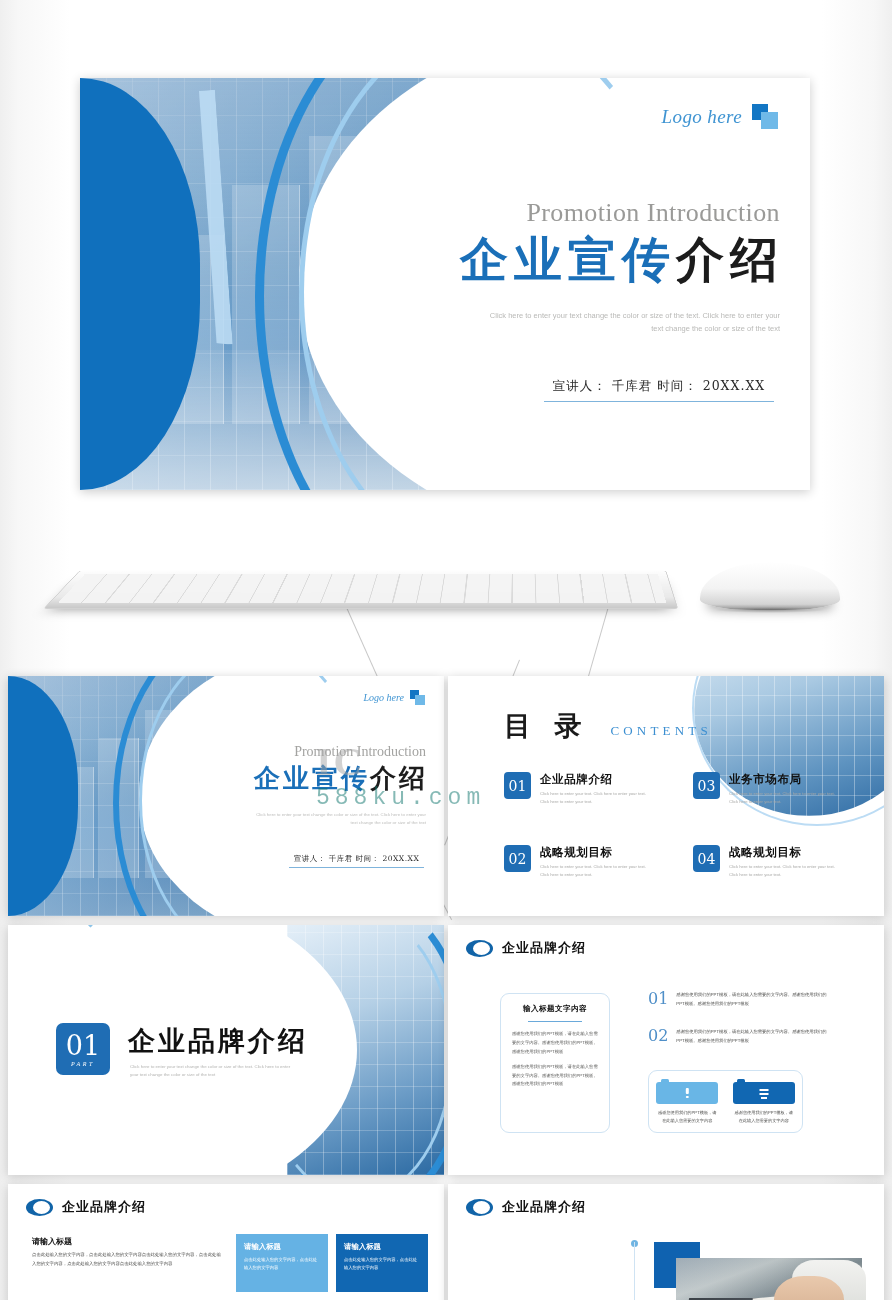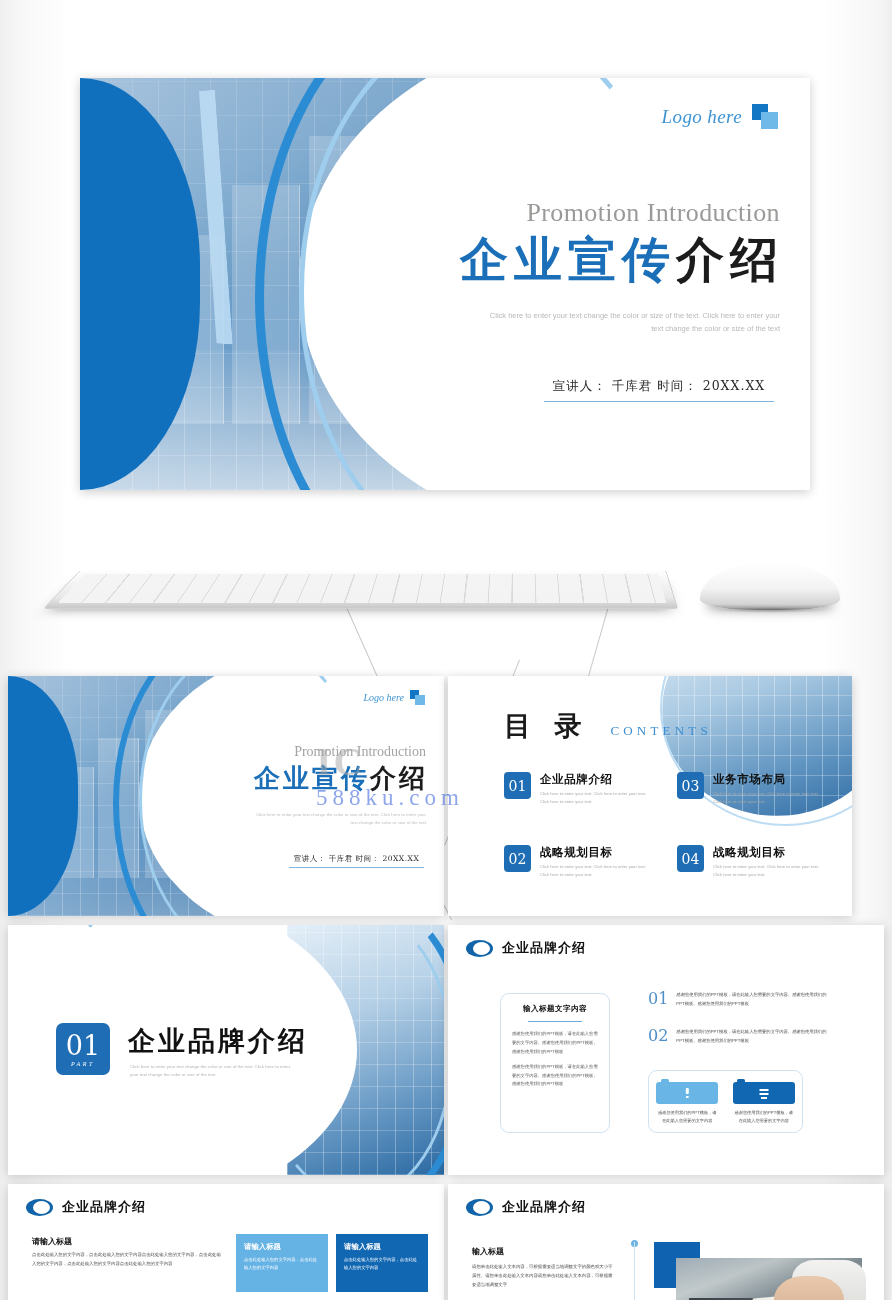--- a/index.html
+++ b/index.html
@@ -110,21 +110,21 @@
      border-radius:60% 60% 48% 48% / 90% 90% 26% 26%;
      box-shadow:0 8px 12px -8px rgba(0,0,0,.4);}
   .mouse:after{content:""; position:absolute; left:10%; right:10%; bottom:-3px; height:6px;
      background:radial-gradient(ellipse at center, rgba(0,0,0,.25), rgba(0,0,0,0) 70%);}
 
   
   .conn{ position:absolute; background:#c9c9c9; transform-origin:0 0; z-index:1;}
 
   
   #s-cover2 { left:8px;   top:676px;  width:436px; height:240px; }
-  #s-toc    { left:448px; top:676px;  width:404px; height:240px; }
+  #s-toc    { left:448px; top:676px;  width:436px; height:240px; }
   #s-part   { left:8px;   top:925px;  width:436px; height:250px; }
   #s-c1     { left:448px; top:925px;  width:436px; height:250px; }
   #s-c2     { left:8px;   top:1184px; width:436px; height:160px; }
   #s-c3     { left:448px; top:1184px; width:436px; height:160px; }
 
   
   .t-photo{position:absolute;left:0;top:0;width:58%;height:100%;
     background:
       linear-gradient(180deg, rgba(16,84,150,.25), rgba(16,84,150,.10) 45%, rgba(120,170,215,.35) 62%, rgba(200,222,240,.55)),
       repeating-linear-gradient(90deg, rgba(255,255,255,.32) 0 1px, rgba(255,255,255,0) 1px 18px),
@@ -241,21 +241,21 @@
   .c3-img .hand{position:absolute;right:18px;bottom:6px;width:70px;height:56px;border-radius:42% 42% 30% 30%;
      background:linear-gradient(180deg,#e9c9ad,#cfa888);}
   .c3-img .sleeve{position:absolute;right:-4px;top:2px;width:74px;height:62px;border-radius:30%;
      background:linear-gradient(180deg,#f2f2f0,#d8dad6);}
 
   
   .wm{position:absolute;z-index:6;pointer-events:none;color:#9d9d9d;opacity:.50;}
   .wm-top{left:316px;top:738px;}
   .wm-ic{font-family:"Liberation Serif",serif;font-size:40px;font-weight:bold;letter-spacing:2px;color:#a6a6a6;}
   .wm-cn{font-family:"DejaVu Serif",serif;font-size:40px;font-weight:bold;letter-spacing:2px;color:#a6a6a6;}
-  .wm-url{font-family:Liberation Serif, serif;font-size:23px;letter-spacing:5px;color:#1d4ed8;}
+  .wm-url{font-family:Liberation Mono, monospace;font-size:23px;letter-spacing:5px;color:#0f766e;}
   .wm-row{display:flex;align-items:center;gap:6px;}
 </style>
 </head>
 <body>
 
 <div class="page-bg"></div>
 
 <div class="slide" id="cover">
   <div class="cover-photo">
     <div class="bld" style="left:12%;top:38%;width:22%;height:46%"></div>
@@ -443,24 +443,20 @@
 
 </div>
 
 <div class="slide" id="s-c3">
   <div class="c-rule"></div>
   <div class="c-head">
     <span class="eye"></span>
     <h3>企业品牌介绍</h3>
   </div>
 
-  <div class="c3-left">
-    <h4>输入标题</h4>
-    <p>请您单击此处输入文本内容，可根据需要适当地调整文字的颜色或大小等属性。请您单击此处输入文本内容请您单击此处输入文本内容，可根据需要适当地调整文字</p>
-  </div>
   <div class="c3-dot"></div>
   <div class="c3-line"></div>
   <div class="c3-sq"></div>
   <div class="c3-img">
     <span class="lap"></span>
       <span class="pap"></span>
     <span class="sleeve"></span>
       <span class="hand"></span>
   </div>
 </div>

